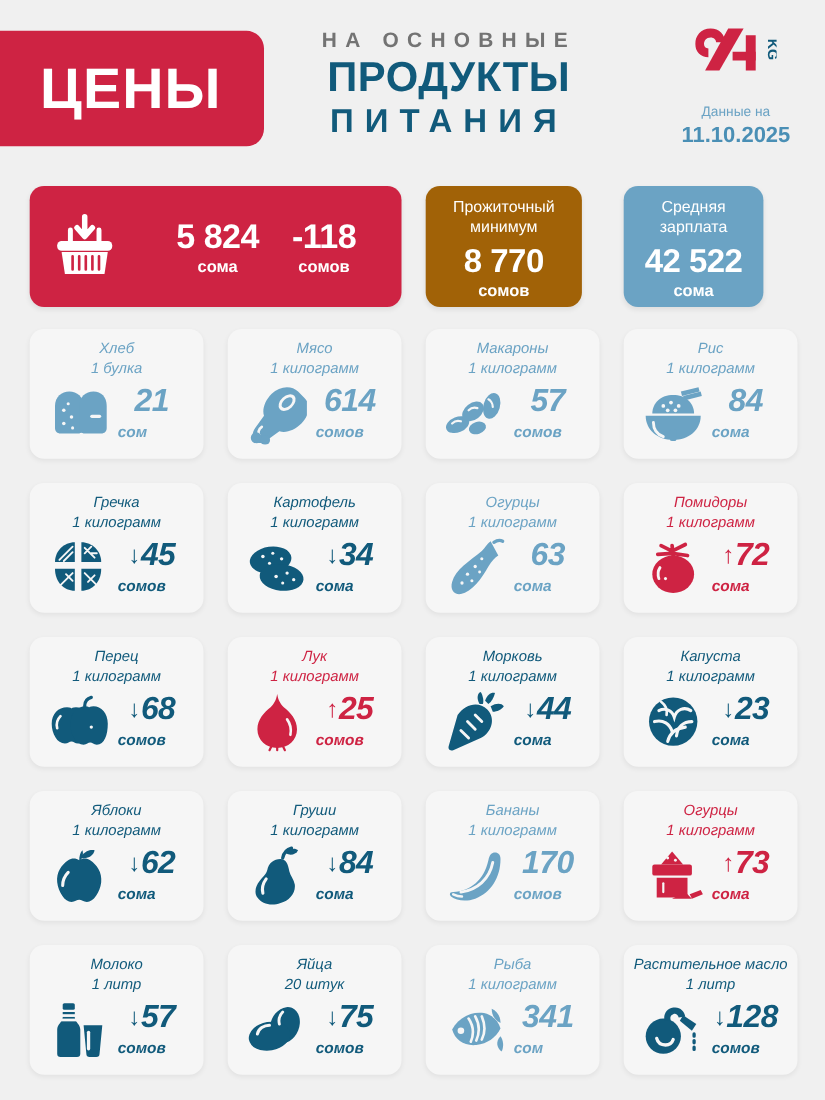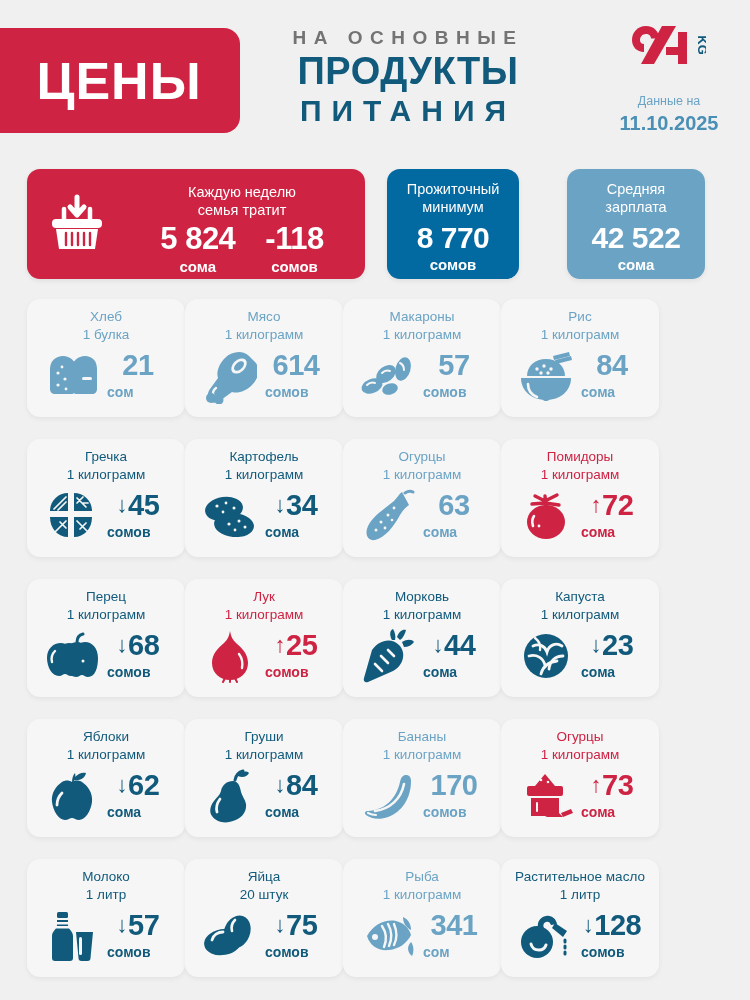--- a/index.html
+++ b/index.html
@@ -45,37 +45,37 @@
     color:#4a8fb5;font-size:20px;font-weight:bold;line-height:1.2;margin-top:1px;
   }
   
   .stats{position:absolute;left:27px;top:169px;width:698px;height:110px;}
   .stat{
     position:absolute;top:0;height:110px;border-radius:13px;
     box-shadow:0 2px 5px rgba(0,0,0,0.07);
     color:#fff;box-sizing:border-box;
   }
   .stat-basket{left:0;width:338px;background:#ce2343;display:flex;align-items:center;}
-  .stat-min{left:360px;width:132px;background:#0369a1;}
-  .stat-sal{left:540px;width:138px;background:#6ba3c4;}
+  .stat-min{left:360px;width:142px;background:#a16207;}
+  .stat-sal{left:540px;width:127px;background:#6ba3c4;}
   .basket-icon{width:100px;display:flex;align-items:center;justify-content:center;flex:none;}
   .basket-body{flex:1;padding-right:8px;}
   .stat-caption{
     font-size:14.5px;line-height:1.25;text-align:center;font-weight:normal;
     padding-top:11px;
   }
   .basket-nums{display:flex;justify-content:center;gap:30px;margin-top:4px;}
   .num-wrap{text-align:center;}
   .num-big{font-size:31px;font-weight:bold;line-height:1.05;letter-spacing:-0.5px;}
   .num-unit{font-size:15px;font-weight:bold;line-height:1.3;margin-top:1px;}
   .stat-center{text-align:center;}
   .stat-center .num-big{margin-top:6px;font-size:30px;}
   
   .grid{position:absolute;left:27px;top:299px;width:698px;}
-  .row{display:flex;margin-bottom:22px;}
+  .row{display:flex;gap:22px;margin-bottom:22px;font-style:italic;}
   .card{
     width:158px;height:118px;background:#f6f6f6;border-radius:13px;
     box-shadow:0 2px 5px rgba(0,0,0,0.06);
     box-sizing:border-box;padding:9px 8px 8px 8px;
     display:flex;flex-direction:column;
   }
   .card-title{
     text-align:center;font-size:13.5px;line-height:1.3;font-weight:normal;
   }
   .card-title .nm{display:block;}
@@ -136,24 +136,20 @@
     <div class="basket-icon">
       <svg width="62" height="62" viewBox="0 0 62 62">
         <path d="M31 4 L31 20 M31 22 L24 14 M31 22 L38 14" stroke="#fff" stroke-width="5" fill="none" stroke-linecap="round" stroke-linejoin="round"></path>
         <path d="M18 28 L18 16 M44 28 L44 16" stroke="#fff" stroke-width="4.5" fill="none" stroke-linecap="round"></path>
         <rect x="6" y="26" width="50" height="9" rx="4" fill="#fff"></rect>
         <path d="M10 36 L13 56 L49 56 L52 36 Z" fill="#fff"></path>
         <path d="M20 40 L20 52 M26 40 L26 52 M32 40 L32 52 M38 40 L38 52 M44 40 L44 52" stroke="#ce2343" stroke-width="2.4" stroke-linecap="round"></path>
       </svg>
     </div>
     <div class="basket-body">
-      <div class="stat-caption">
-        <div>Каждую неделю</div>
-        <div>семья тратит</div>
-      </div>
       <div class="basket-nums">
         <div class="num-wrap">
           <div class="num-big">5 824</div>
           <div class="num-unit">сома</div>
         </div>
         <div class="num-wrap">
           <div class="num-big">-118</div>
           <div class="num-unit">сомов</div>
         </div>
       </div>

